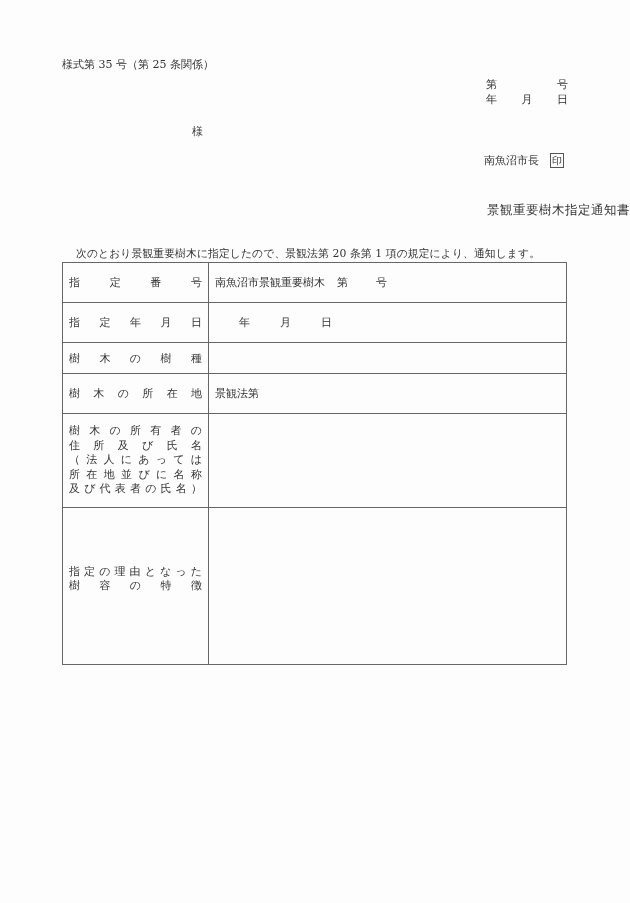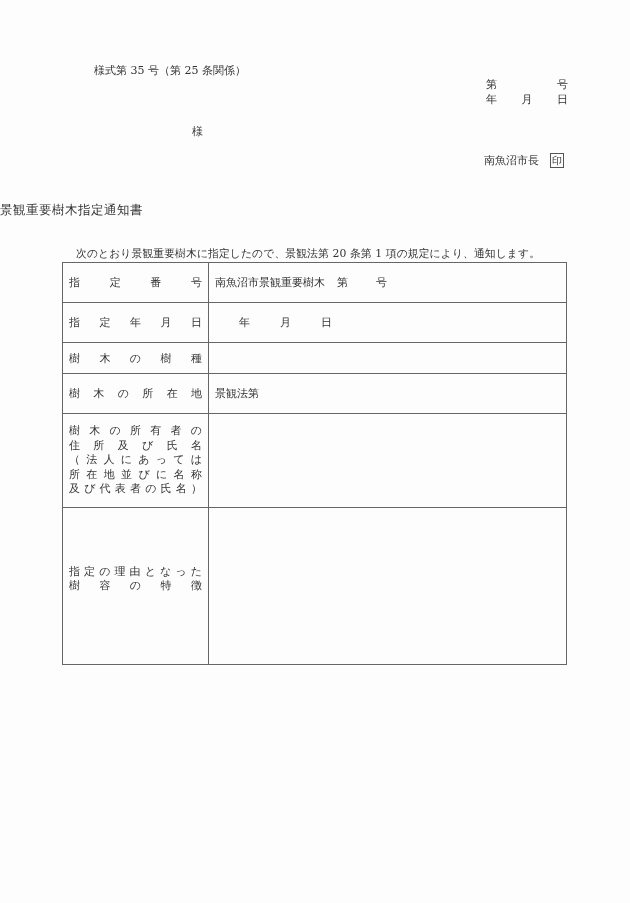--- a/index.html
+++ b/index.html
@@ -2,27 +2,27 @@
 <html><head>
 <meta charset="utf-8">
 <style>
   html, body { margin:0; padding:0; }
   body {
     width:630px; height:903px; background:#fdfdfd; position:relative; overflow:hidden;
     font-family: "DejaVu Serif", "Liberation Serif", serif; color:#333;
     font-size:11px;
   }
   .abs { position:absolute; white-space:nowrap; }
-  .form-no { left:62px; top:63px;margin-left:32px; }
+  .form-no { left:62px; top:57px; }
   .docnum { left:486px; top:77px; width:82px; }
   .docnum .row { display:flex; justify-content:space-between; line-height:15px; }
   .addressee { left:192px; top:124px; }
   .mayor { left:484px; top:153px; display:flex; align-items:center; }
   .seal { display:inline-block; border:1px solid #555; width:12px; height:13px; line-height:13px; text-align:center; font-size:10px; margin-left:11px; }
-  .title { left:0; width:630px; text-align:left; top:202px; font-size:12.5px; letter-spacing:0.5px; }
+  .title { left:0; width:630px; text-align:right; top:202px; font-size:12.5px; letter-spacing:0.5px; }
   .intro { left:76px; top:247px; font-size:10.8px; letter-spacing:0.1px; }
   table.form {
     position:absolute; left:62px; top:262px; width:505px; border-collapse:collapse;
   }
   table.form td { border:1px solid #666; padding:12px; vertical-align:middle; }
   td.lab { width:133px; padding:0 6px !important; }
   td.val { padding-left:6px !important; }
   .just { display:flex; justify-content:space-between; }
   .lab-multi { line-height:14.5px; }
   .lab-multi .just { height:14.5px; }

